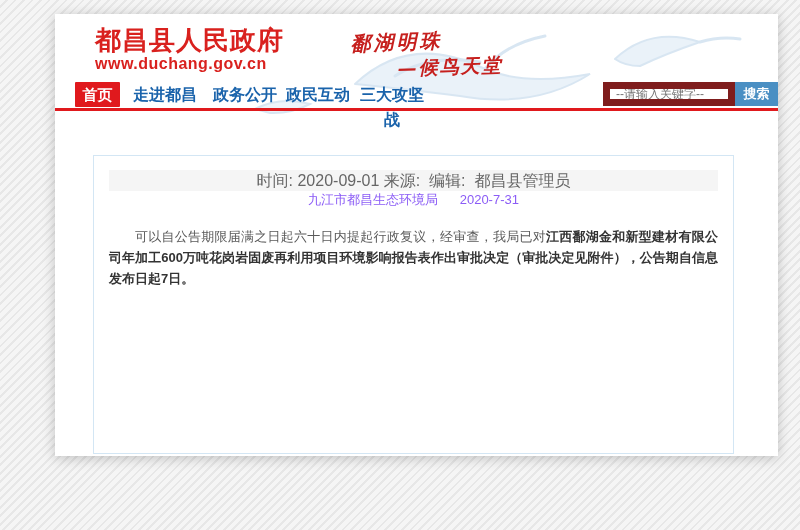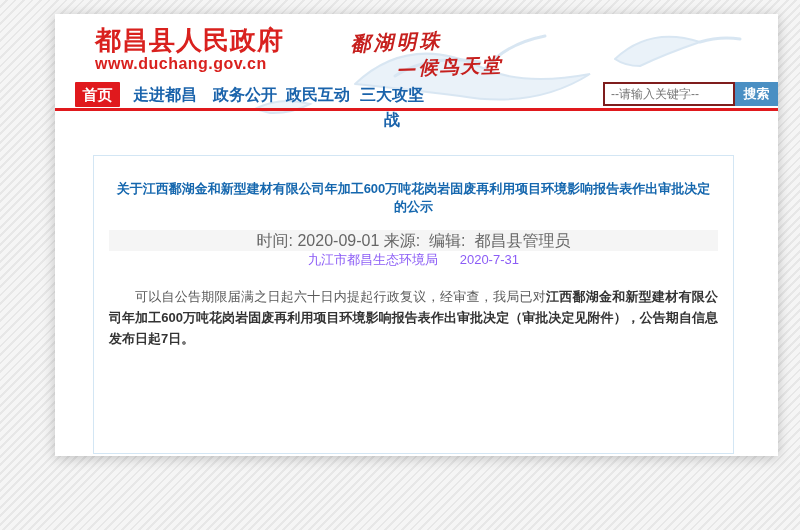--- a/index.html
+++ b/index.html
@@ -21,21 +21,21 @@
   .slogan { position:absolute; left:296px; top:14px; color:#c6201e; font-family:"DejaVu Serif", serif;
             font-style:italic; transform:rotate(-2deg); }
   .slogan .l1 { font-size:20px; font-weight:bold; letter-spacing:3px; }
   .slogan .l2 { font-size:19px; font-weight:bold; letter-spacing:2px; margin-left:46px; }
   
   .nav { position:absolute; left:0; top:68px; width:723px; height:26px; }
   .tab { position:absolute; top:0; height:25px; line-height:25px; text-align:center;
          font-size:16px; font-weight:bold; color:#1a63ab; cursor:pointer; width:70px; }
   .tab.active { background:#e0191d; color:#fff; width:45px; font-size:15px; border-radius:1px; }
   .search-box { position:absolute; left:548px; top:0px; height:24px; }
-  .search-input { position:absolute; left:0; top:0; width:132px; height:24px; border:2px solid #7f1d1d;
+  .search-input { position:absolute; left:0; top:0; width:132px; height:24px; border:7px solid #7f1d1d;
                   padding:0 6px; font-size:12px; color:#666; outline:none; }
   .search-btn { position:absolute; left:132px; top:0; width:43px; height:24px; background:#4a8fc3;
                 color:#fff; font-size:13px; font-weight:bold; text-align:center; line-height:24px; cursor:pointer; }
   .red-line { position:absolute; left:0; top:94px; width:723px; height:3px; background:#e0191d; }
   .breadcrumb { position:absolute; left:38px; top:103px; font-size:12px; color:#555; cursor:pointer; }
   
   .article { position:absolute; left:38px; top:141px; width:641px; height:299px;
              border:1px solid #d3e6f4; background:#fff; overflow:hidden; }
   .a-title { margin:24px 20px 0; text-align:center; font-size:13px; font-weight:bold; color:#1567ae; }
   .a-meta  { margin:14px 15px 0; height:21px; line-height:21px; background:#f5f5f5;
@@ -84,21 +84,20 @@
     <div class="search-box">
       <input class="search-input" type="text" placeholder="--请输入关键字--" style="">
       <div class="search-btn">搜索</div>
     </div>
   </div>
 
   <div class="red-line"></div>
 
 
   <div class="article">
-    <div class="a-title">关于江西鄱湖金和新型建材有限公司年加工600万吨花岗岩固废再利用项目环境影响报告表作出审批决定的公示</div>
     <div class="a-meta">时间: 2020-09-01 来源:&nbsp;&nbsp;编辑:&nbsp;&nbsp;都昌县管理员</div>
     <div class="a-byline">九江市都昌生态环境局&nbsp;&nbsp;&nbsp;&nbsp;&nbsp;&nbsp;2020-7-31</div>
     <p class="a-p"><span>可以自公告期限届满之日起六十日内提起行政复议，经审查，我局已对</span><b>江西鄱湖金和新型建材有限公司年加工600万吨花岗岩固废再利用项目环境影响报告表作出审批决定（审批决定见附件），公告期自信息发布日起7日。</b></p>
 
   </div>
 </div>
 
 <div class="caption">
   
   

